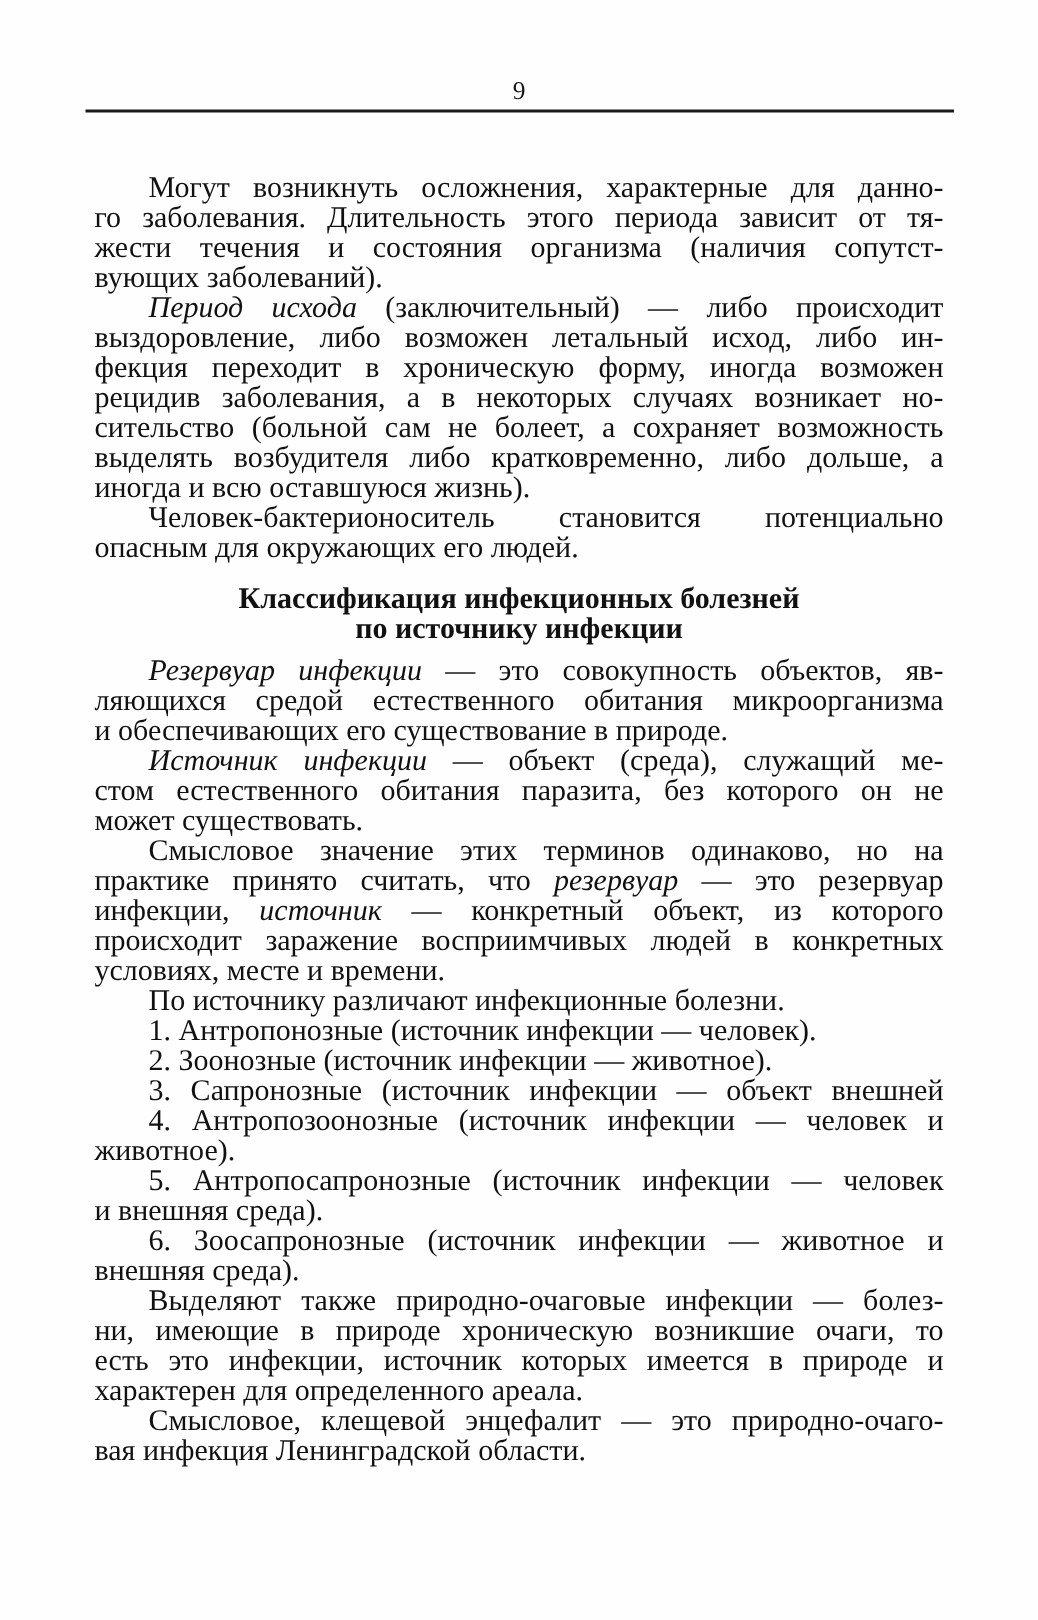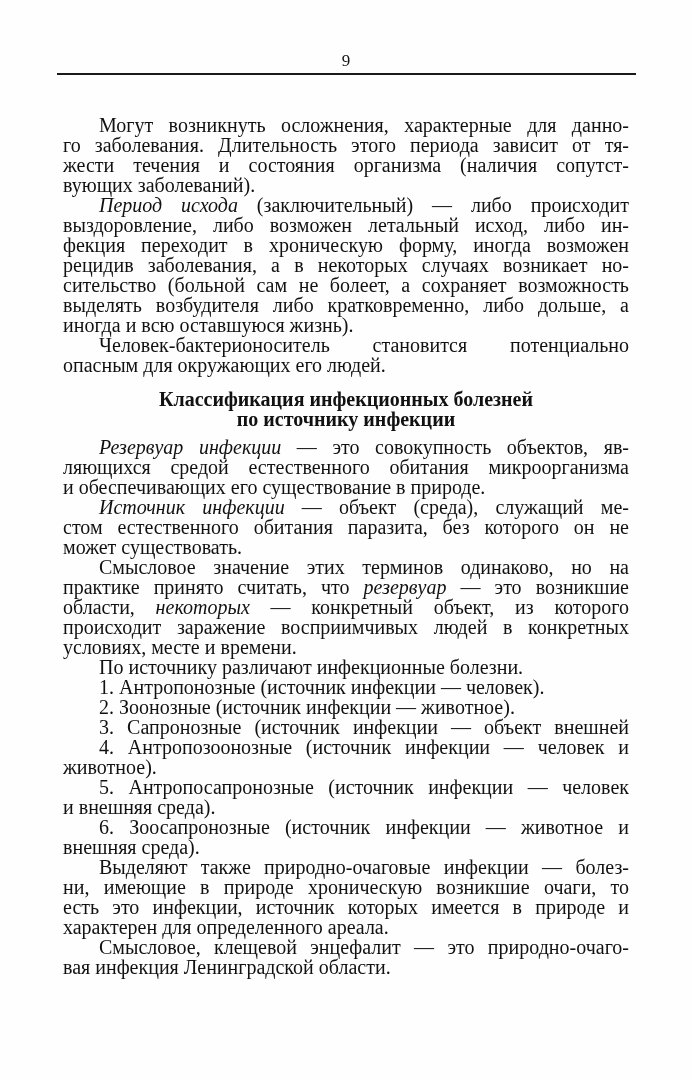--- a/index.html
+++ b/index.html
@@ -95,22 +95,22 @@
         <div class="line"><span>ляющихся средой естественного обитания микроорганизма</span></div>
         <div class="line last"><span>и обеспечивающих его существование в природе.</span></div>
       </div>
       <div class="block paragraph">
         <div class="line indent"><span class="it">Источник инфекции</span><span> — объект (среда), служащий ме-</span></div>
         <div class="line"><span>стом естественного обитания паразита, без которого он не</span></div>
         <div class="line last"><span>может существовать.</span></div>
       </div>
       <div class="block paragraph">
         <div class="line indent"><span>Смысловое значение этих терминов одинаково, но на</span></div>
-        <div class="line"><span>практике принято считать, что </span><span class="it">резервуар</span><span> — это возникшие</span></div>
-        <div class="line"><span>области, </span><span class="it">некоторых</span><span> — конкретный объект, из которого</span></div>
+        <div class="line"><span>практике принято считать, что </span><span class="it">резервуар</span><span> — это резервуар</span></div>
+        <div class="line"><span>инфекции, </span><span class="it">источник</span><span> — конкретный объект, из которого</span></div>
         <div class="line"><span>происходит заражение восприимчивых людей в конкретных</span></div>
         <div class="line last"><span>условиях, месте и времени.</span></div>
       </div>
       <div class="block paragraph">
         <div class="line indent last"><span>По источнику различают инфекционные болезни.</span></div>
       </div>
       <div class="block paragraph">
         <div class="line indent last"><span>1. Антропонозные (источник инфекции — человек).</span></div>
       </div>
       <div class="block paragraph">

